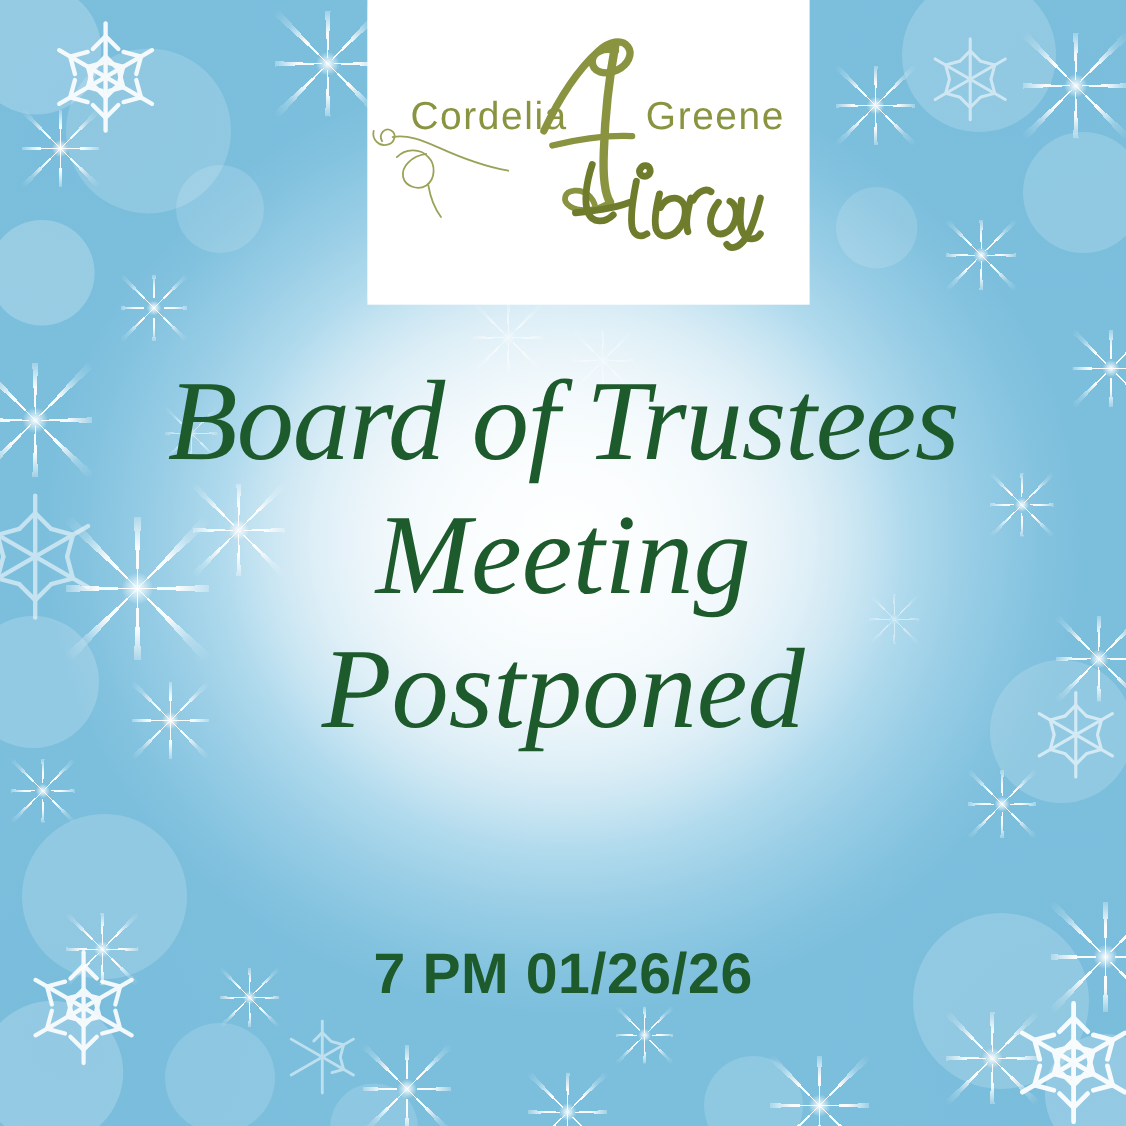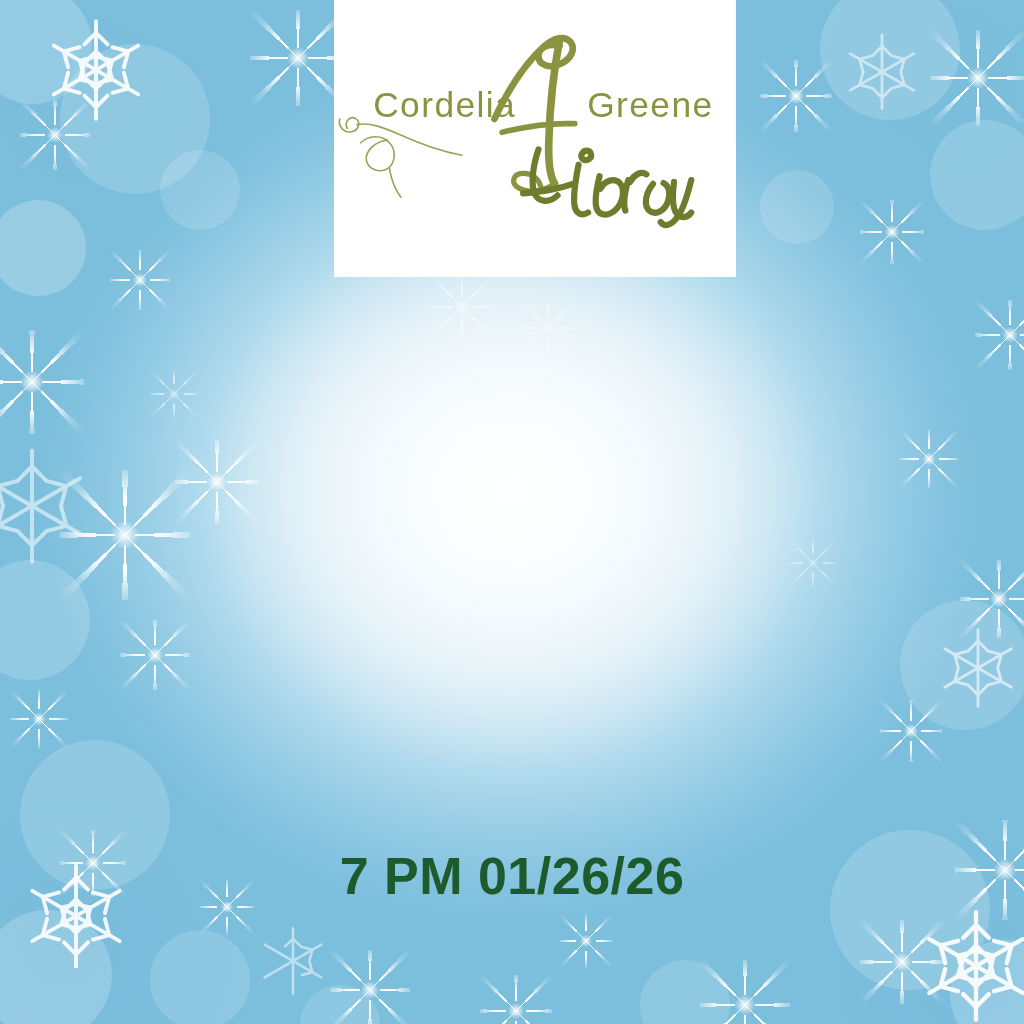--- a/index.html
+++ b/index.html
@@ -99,21 +99,21 @@
     position:absolute; left:0; right:0; top:838px;
     z-index:6; text-align:center;
     font-family:"Liberation Sans", "DejaVu Sans", sans-serif;
     font-weight:bold;
     color:#1d5a2c;
     line-height:1.18;
     letter-spacing:.5px;
   }
   .subblock .sl{ display:block; white-space:nowrap; }
   .subblock .sl1{ font-size:52px; }
-  .subblock .sl2{ font-size:52px; margin-top:8px; }
+  .subblock .sl2{ font-size:52px; margin-top:18px; }
 </style>
 </head>
 <body>
 
 <div class="poster">
 
   <div class="bg-base"></div>
   <div class="bg-tint"></div>
 
   <div class="bokeh" style="left:-26px;  top:-14px;  width:118px; height:118px; background:rgba(255,255,255,.20);"></div>
@@ -422,18 +422,23 @@
           <path d="M308 182 c-4 14 -5 26 -3 32"></path>
           <path d="M310 184 c4 -8 12 -12 17 -8"></path>
           <path d="M334 186 c-8 10 -10 22 -4 28 c6 5 15 1 19 -8 c4 -9 2 -18 -4 -21"></path>
           <path d="M356 184 c-2 16 -2 26 2 32 c4 7 12 6 16 0"></path>
           <path d="M374 182 c-4 16 -8 30 -14 38 c-6 9 -14 12 -18 6"></path>
         </g>
       </svg>
     </div>
   </div>
 
+  <div class="headline">
+    <span class="ln ln1">Board of Trustees</span>
+    <span class="ln ln2">Meeting</span>
+    <span class="ln ln3">Postponed</span>
+  </div>
 
   <div class="subblock">
     <span class="sl sl2">7 PM 01/26/26</span>
   </div>
 
 </div>
 
 </body></html>

